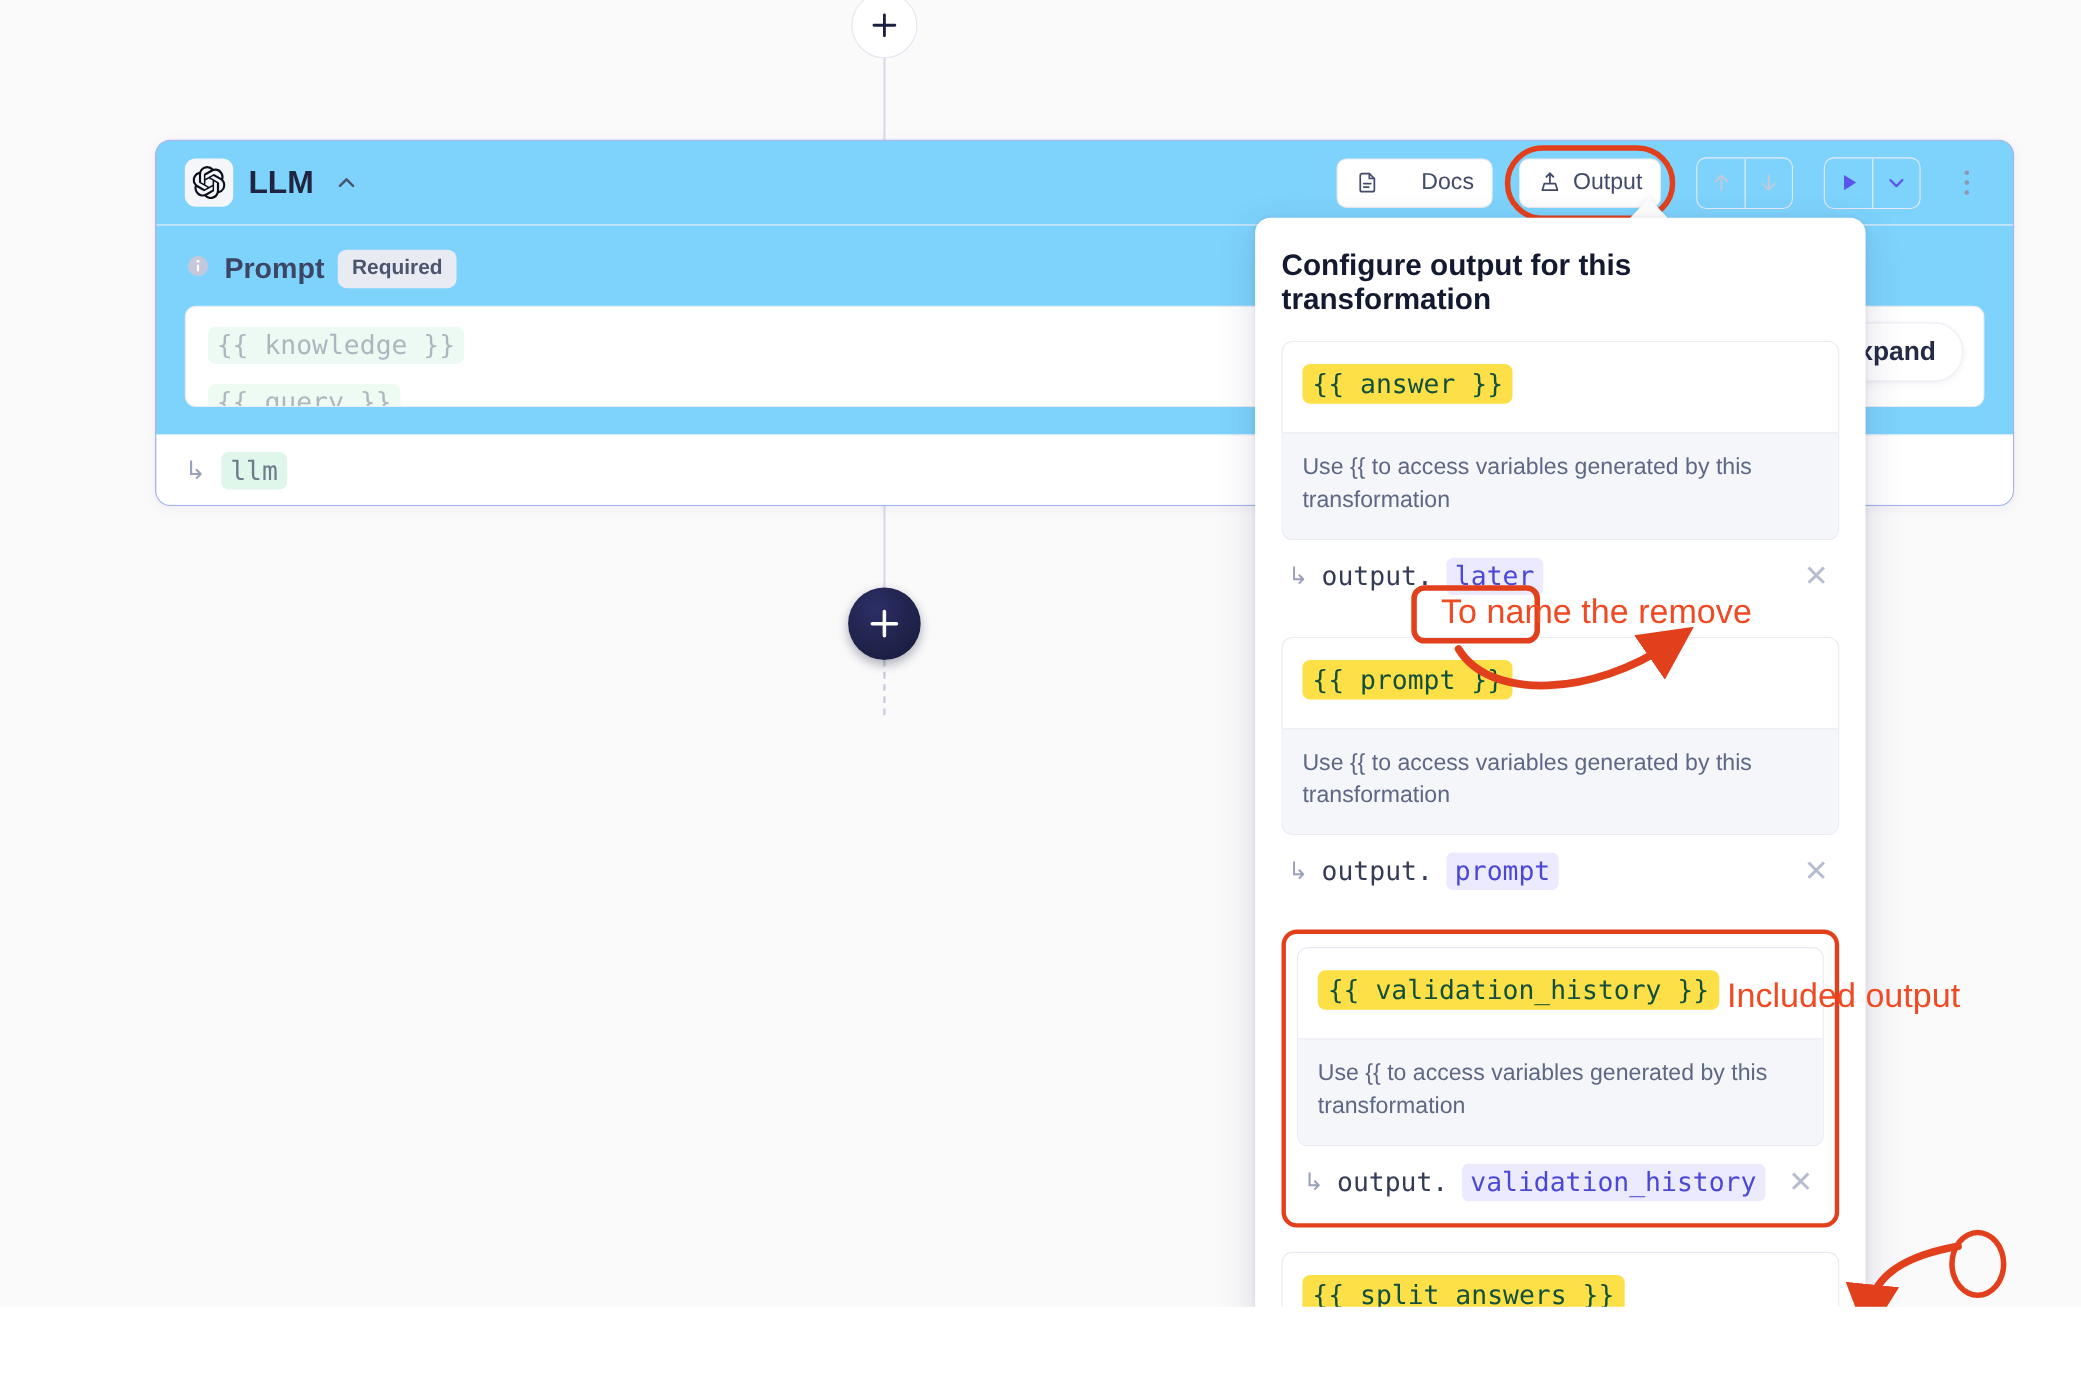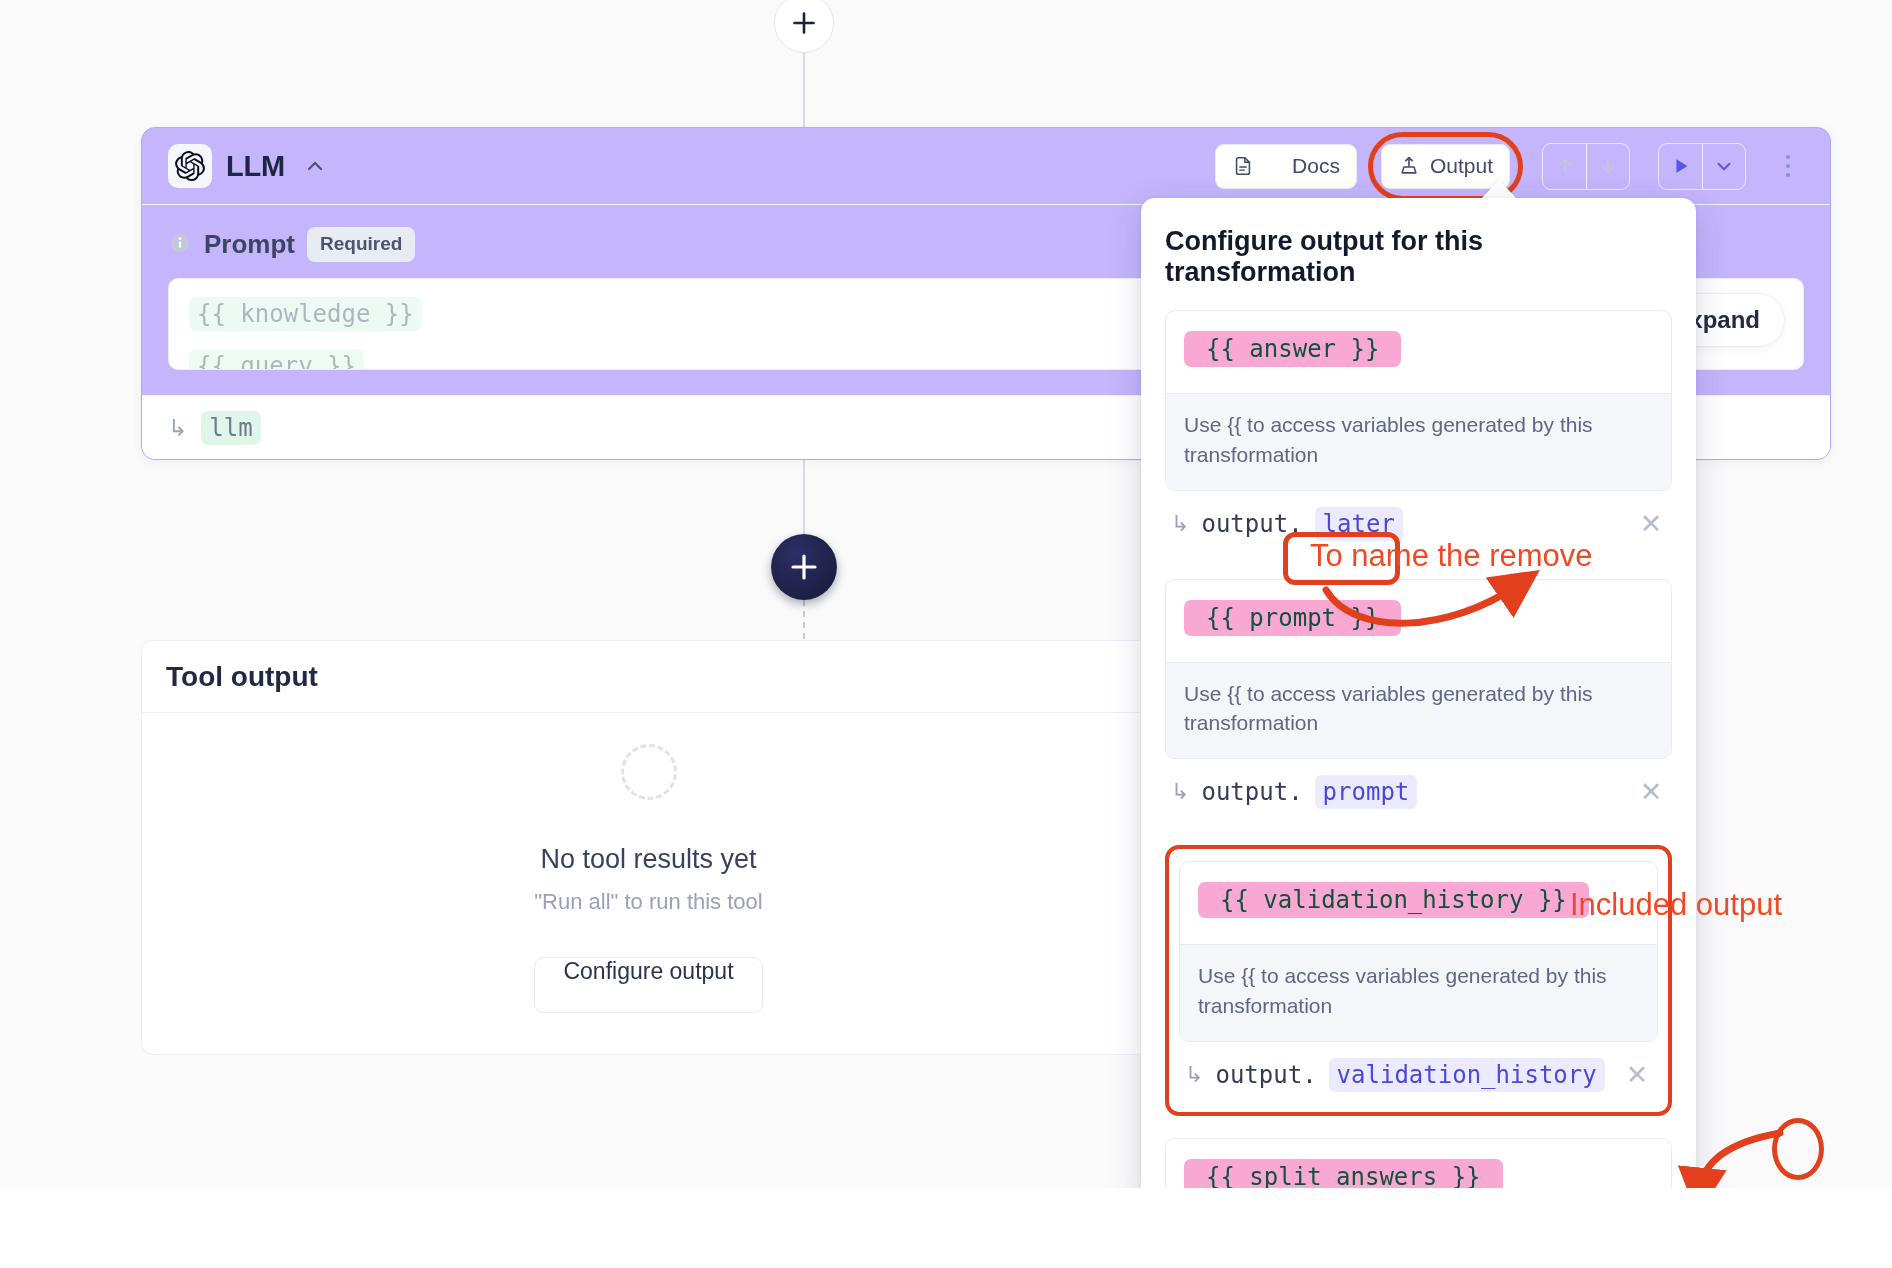--- a/index.html
+++ b/index.html
@@ -44,21 +44,21 @@
     background: radial-gradient(circle at 38% 30%, #2c2f66 0%, #22254f 45%, #171a3a 100%);
     box-shadow: 0 4px 10px rgba(20,22,50,.35);
     display: flex; align-items: center; justify-content: center;
     cursor: pointer;
   }
 
   
   .llm-card {
     position: absolute; left: 141px; top: 127px;
     width: 1690px; height: 333px;
-    background: #c4b5fd;
+    background: #7dd3fc;
     border: 1.5px solid #a9aeec;
     border-radius: 14px;
     box-shadow: 0 2px 10px rgba(80,84,140,.07);
     overflow: hidden;
   }
   .llm-head {
     height: 77px; display: flex; align-items: center;
     padding: 0 24px 0 26px; border-bottom: 1px solid #eef0f6;
     gap: 14px;
   }
@@ -191,22 +191,22 @@
   }
   .pop-title { font-size: 27px; font-weight: 700; color: #131a30; }
   .pop-sub { font-size: 21px; color: #6d7693; margin-top: 9px; }
 
   .out-card {
     margin-top: 22px; border: 1px solid #e9ebf3; border-radius: 10px;
     overflow: hidden; background: #fff;
   }
   .out-card .varline { padding: 20px 18px 26px 18px; }
   .vtok {
-    display: inline-block; background: #f9a8d4; color: #12503b;
-    border-radius: 7px; padding: 4px 22px;
+    display: inline-block; background: #fde047; color: #12503b;
+    border-radius: 7px; padding: 4px 9px;
     font-family: "DejaVu Sans Mono", monospace; font-size: 24px;
   }
   .hintbar {
     background: #f4f6fa; border-top: 1px solid #e9ebf3;
     padding: 16px 18px 20px 18px; font-size: 21px; color: #5e6784;
     line-height: 1.42;
   }
   .outrow {
     display: flex; align-items: center; gap: 12px;
     padding: 16px 4px 16px 6px; position: relative;
@@ -374,31 +374,20 @@
         </div>
       </div>
     </div>
 
     <div class="llm-foot">
       <span class="ret">↳</span>
       <span class="tok">llm</span>
     </div>
   </div>
 
-  <div class="tool-card">
-    <div class="tool-head">
-      <div class="tool-title">Tool output</div>
-    </div>
-    <div class="tool-empty">
-      <div class="empty-circle"></div>
-      <div class="empty-title">No tool results yet</div>
-      <div class="empty-sub">"Run all" to run this tool</div>
-      <div class="cfg-btn">Configure output</div>
-    </div>
-  </div>
 
   <div class="pop-caret"></div>
   <div class="popover">
     <div class="pop-title">Configure output for this transformation</div>
 
     <div class="out-card">
       <div class="varline">
         <span class="vtok">{{ answer }}</span>
       </div>
       <div class="hintbar">Use {{ to access variables generated by this transformation</div>

